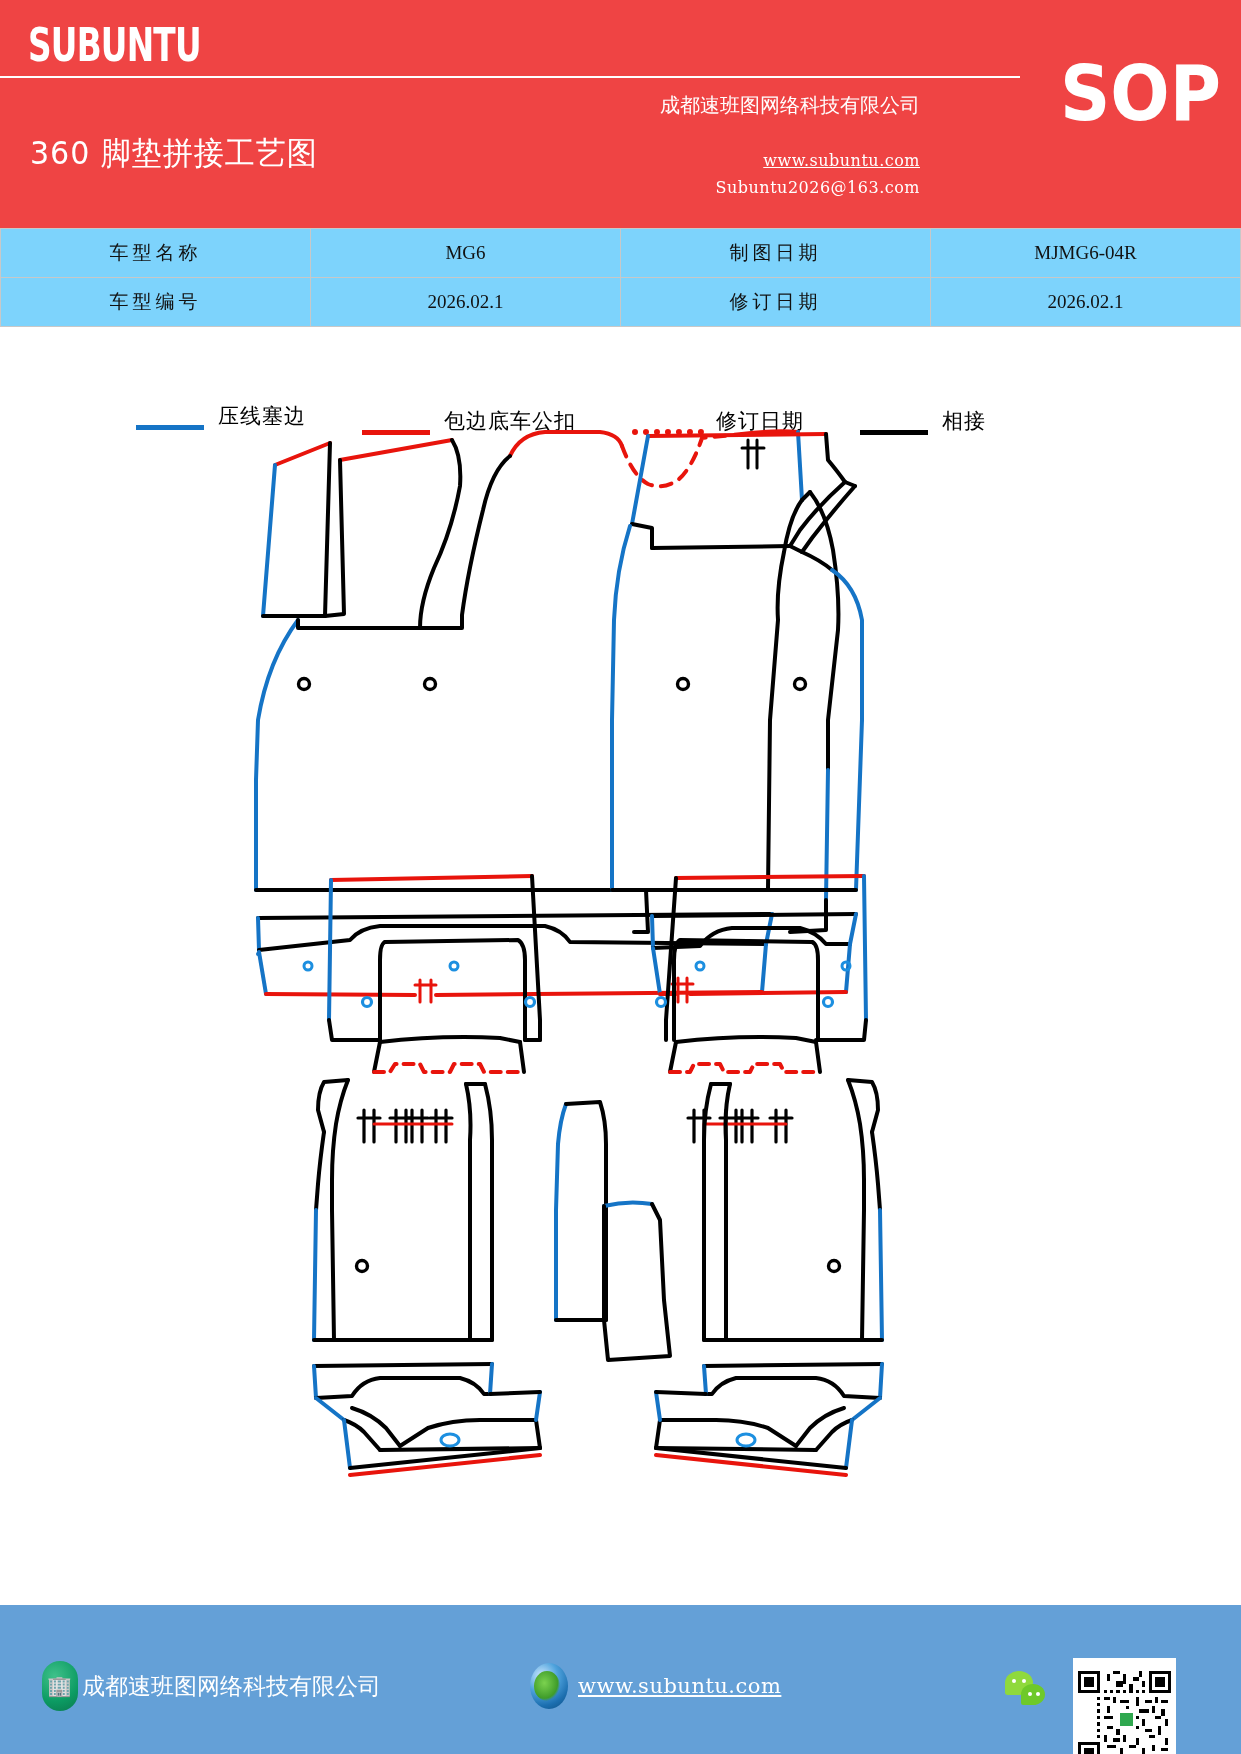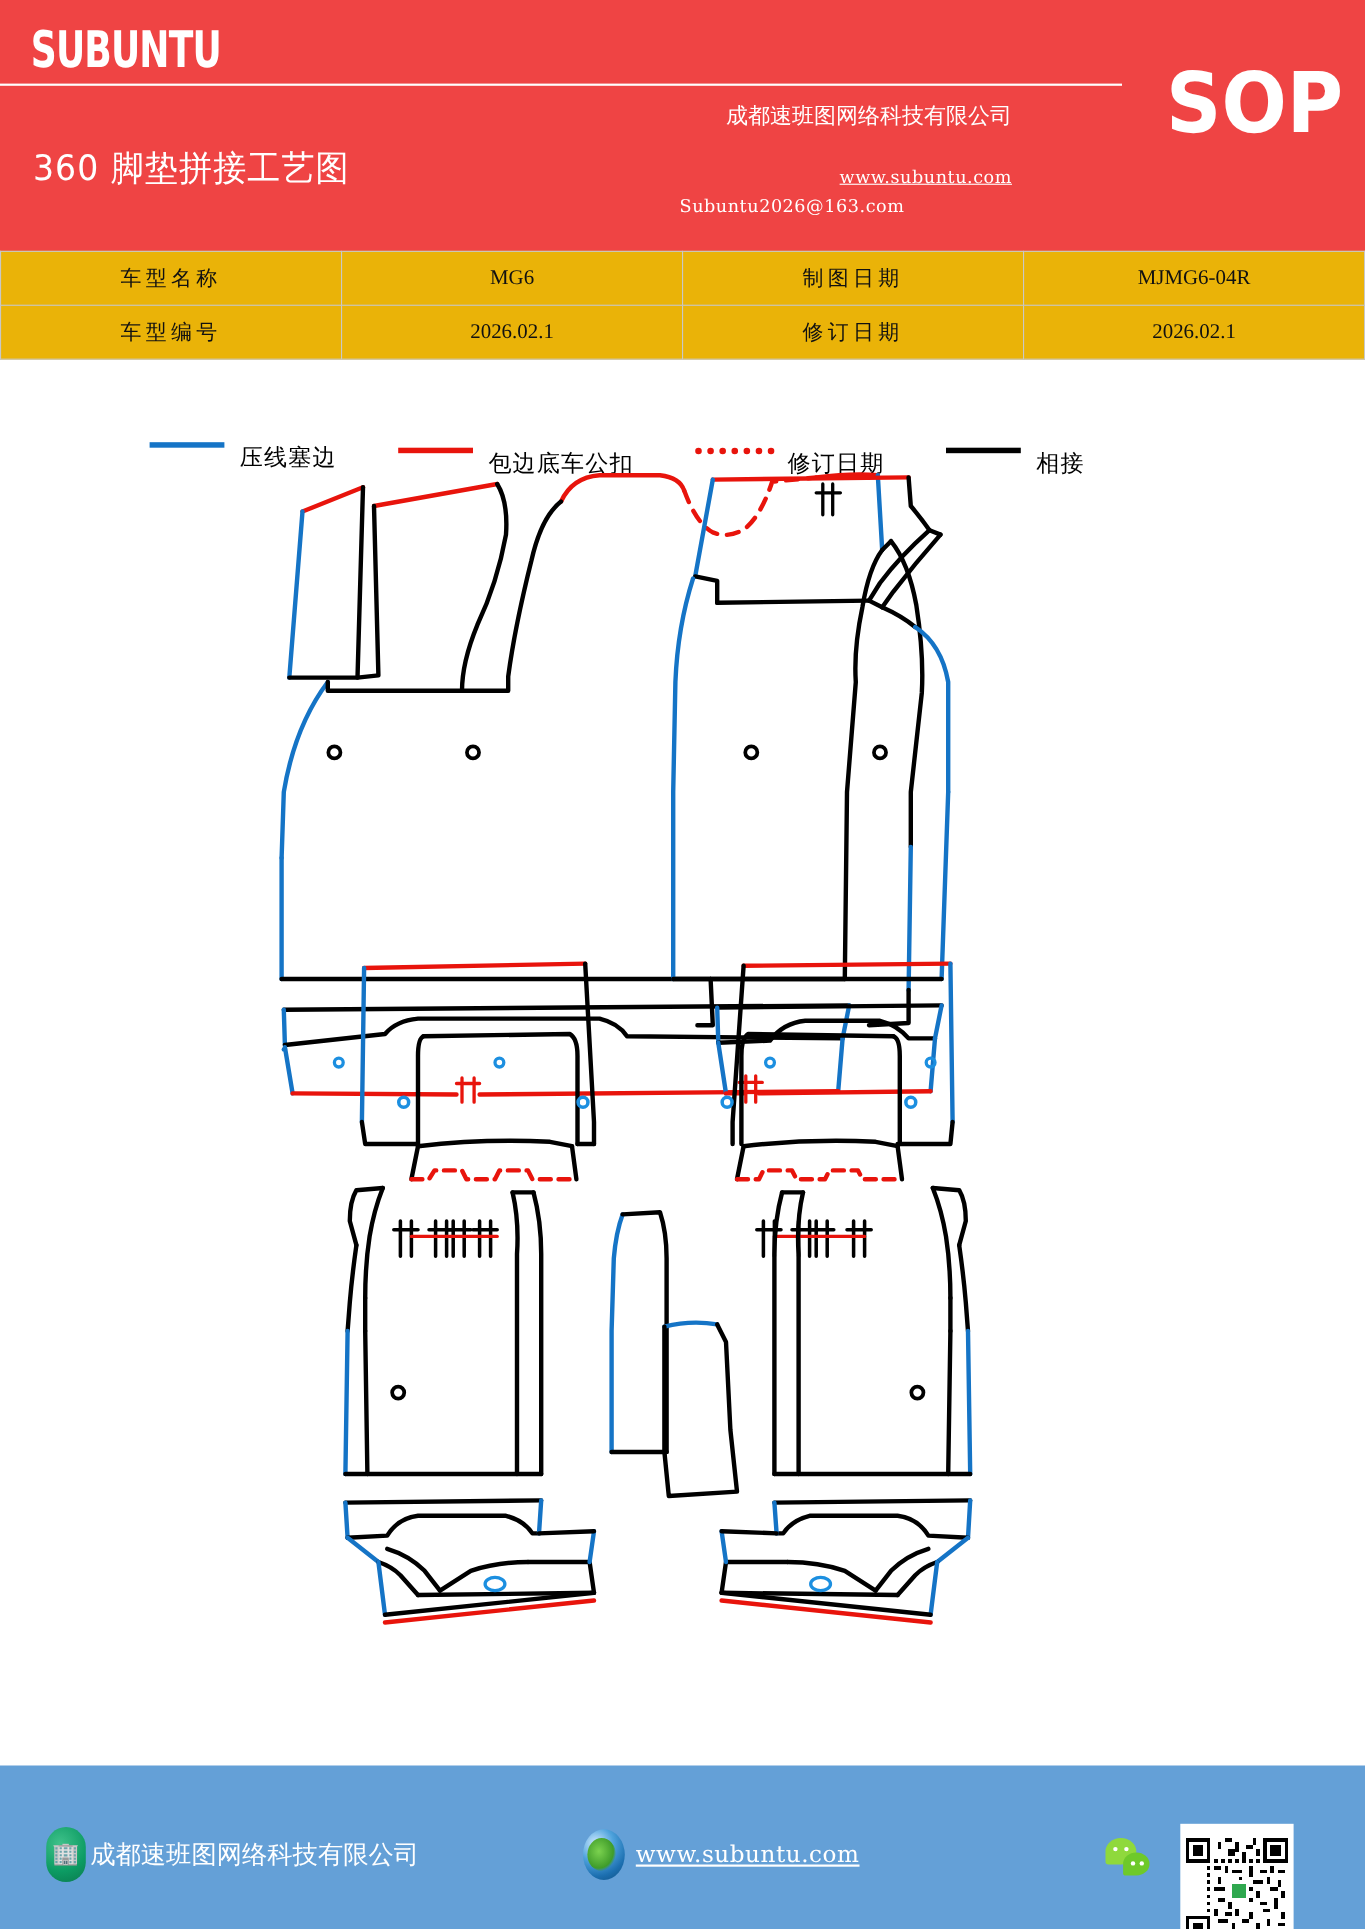--- a/index.html
+++ b/index.html
@@ -46,57 +46,57 @@
   .url-top {
     position:absolute; left:520px; top:151px; width:400px;
     text-align:right;
     font-size:16px; color:#ffffff;
     font-family:"DejaVu Serif", serif;
     text-decoration:underline;
     letter-spacing:0.5px;
   }
   .mail-top {
     position:absolute; left:520px; top:178px; width:400px;
-    text-align:center;
+    text-align:right;
     font-size:16px; color:#ffffff;
     font-family:"DejaVu Serif", serif;
     letter-spacing:0.5px;
   }
   .sop {
     position:absolute; right:20px; top:58px;
     font-family:"DejaVu Sans", sans-serif;
     font-weight:bold; font-size:76px; color:#ffffff;
     line-height:0.95;
     transform:scaleX(0.92); transform-origin:right top;
   }
 
   
   .info-table {
     position:absolute; left:0px; top:228px; width:1241px;
     border-collapse:collapse;
-    background:#eab308;
+    background:#7dd3fc;
   }
   .info-table td {
     border:1px solid #c8c8c8;
     height:49px;
     text-align:center;
     vertical-align:middle;
     font-size:19px;
     color:#111;
   }
   .lbl { font-family:"DejaVu Serif", serif; width:310px; letter-spacing:4px; }
   .val { font-family:Liberation Serif, serif; width:310px; font-size:18px; }
 
   
   .legend {
     position:absolute; left:0; top:396px; width:1241px;
     display:flex; align-items:center;
     padding-left:136px;
   }
-  .lg-item { display:flex; align-items:flex-start; }
+  .lg-item { display:flex; align-items:flex-end; }
   .lg-item + .lg-item { margin-left:56px;margin-top:11px; }
   .swatch { width:68px; height:5px; margin-right:14px; }
   .swatch.dotted {
     height:0; border-top:6px dotted #e8140c; width:72px;
     margin-right:12px;
   }
   .lg-text {
     font-size:21px; color:#000;
     font-family:"DejaVu Serif", serif;
     letter-spacing:1px;

